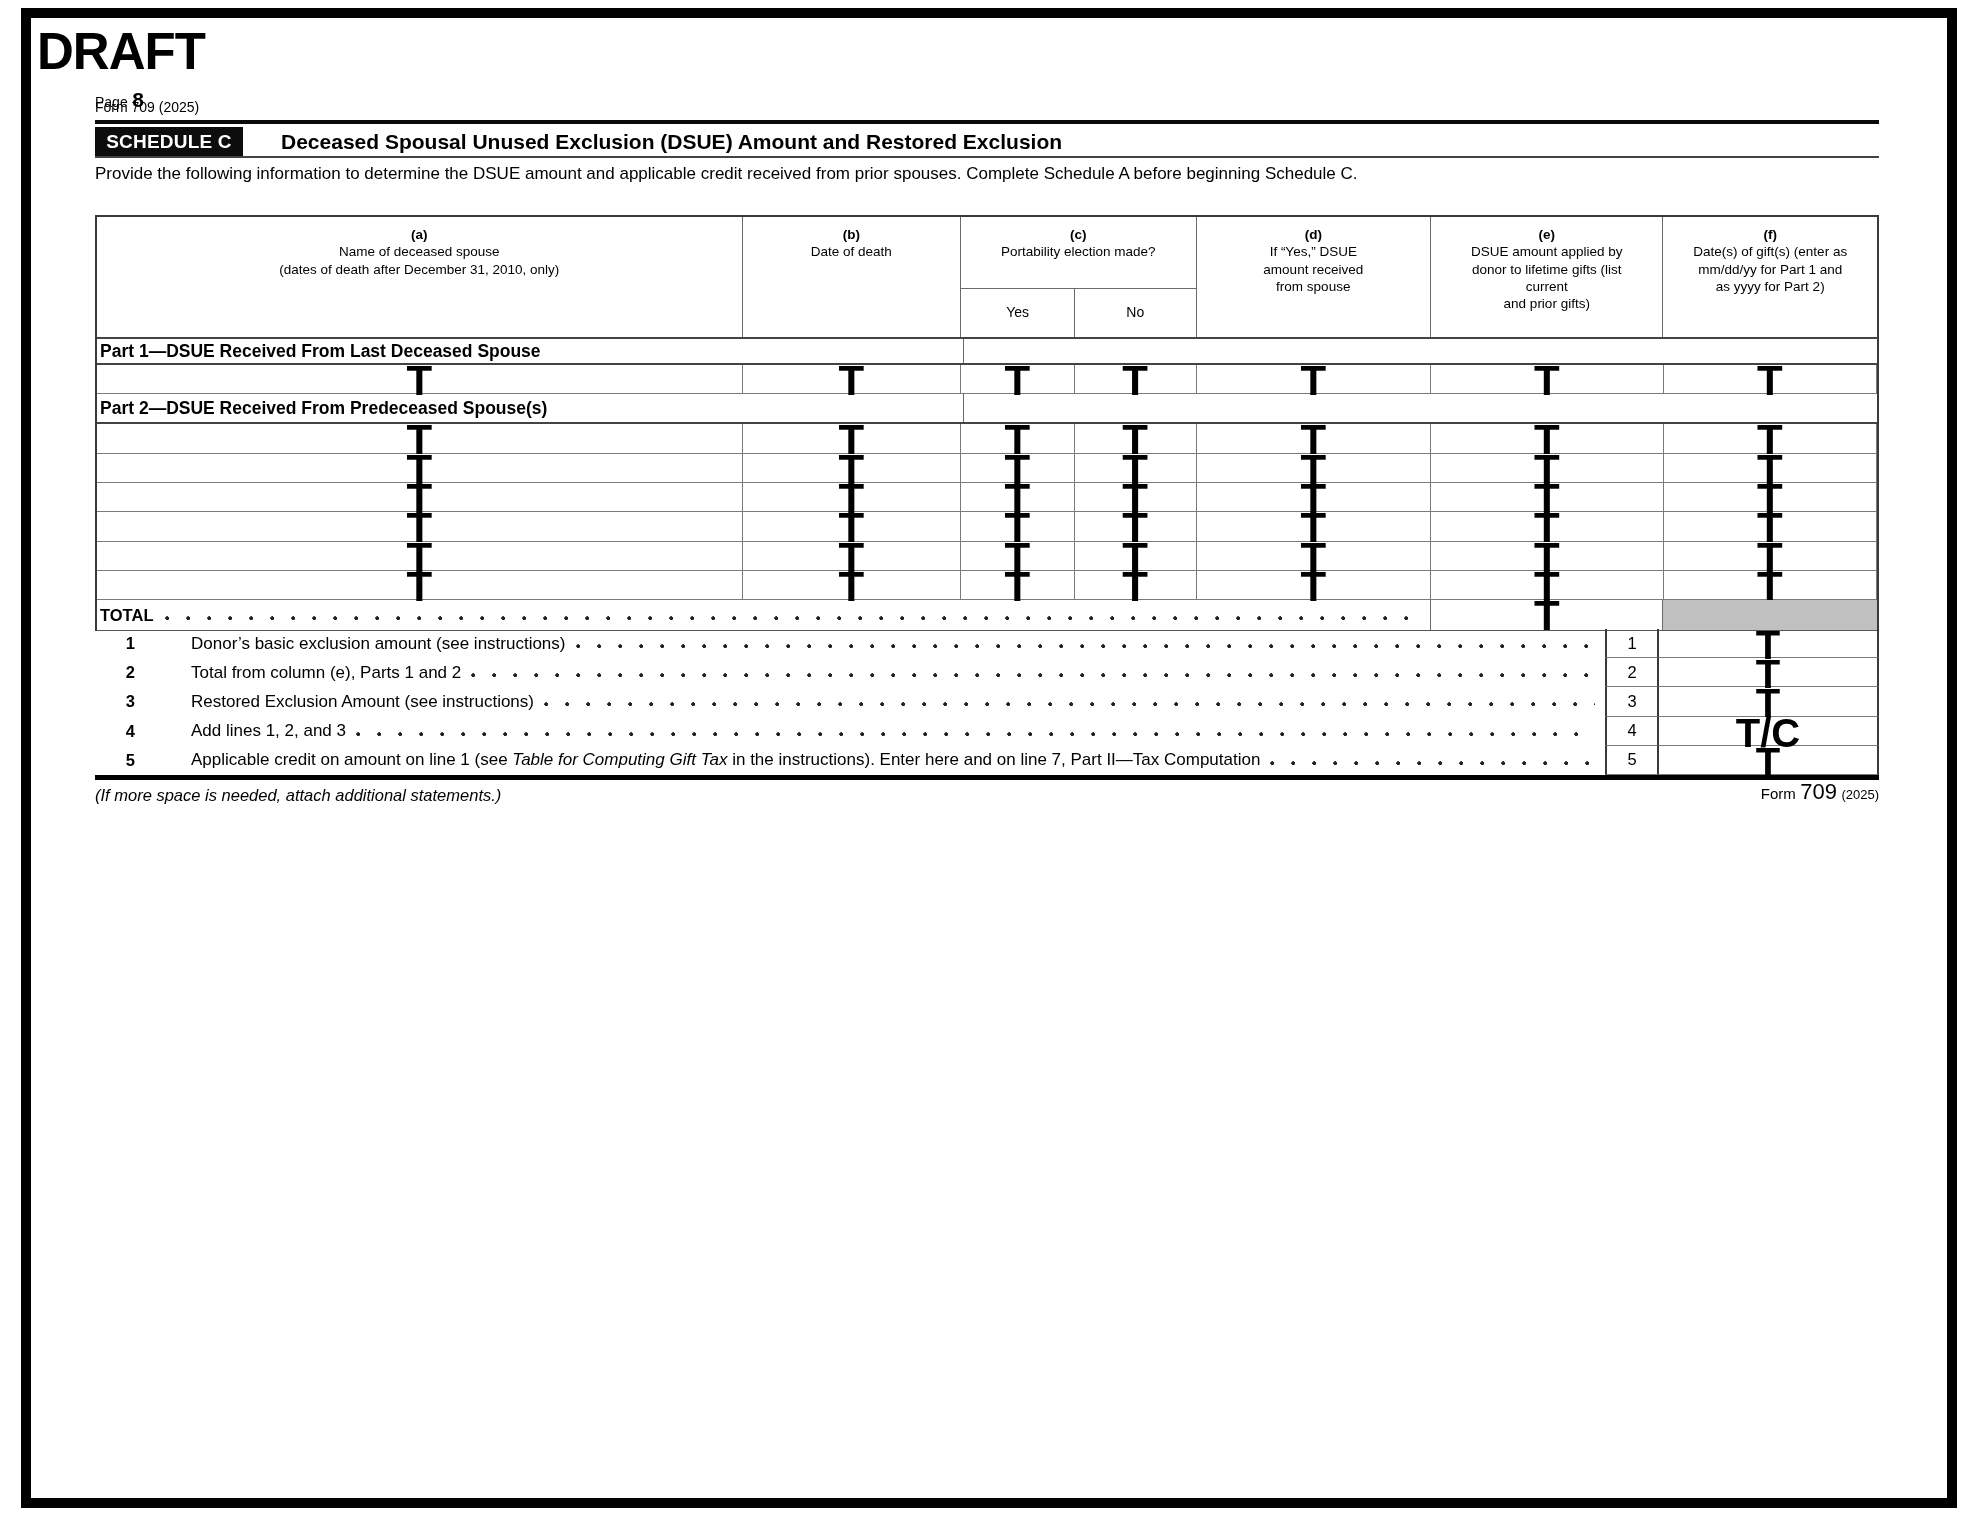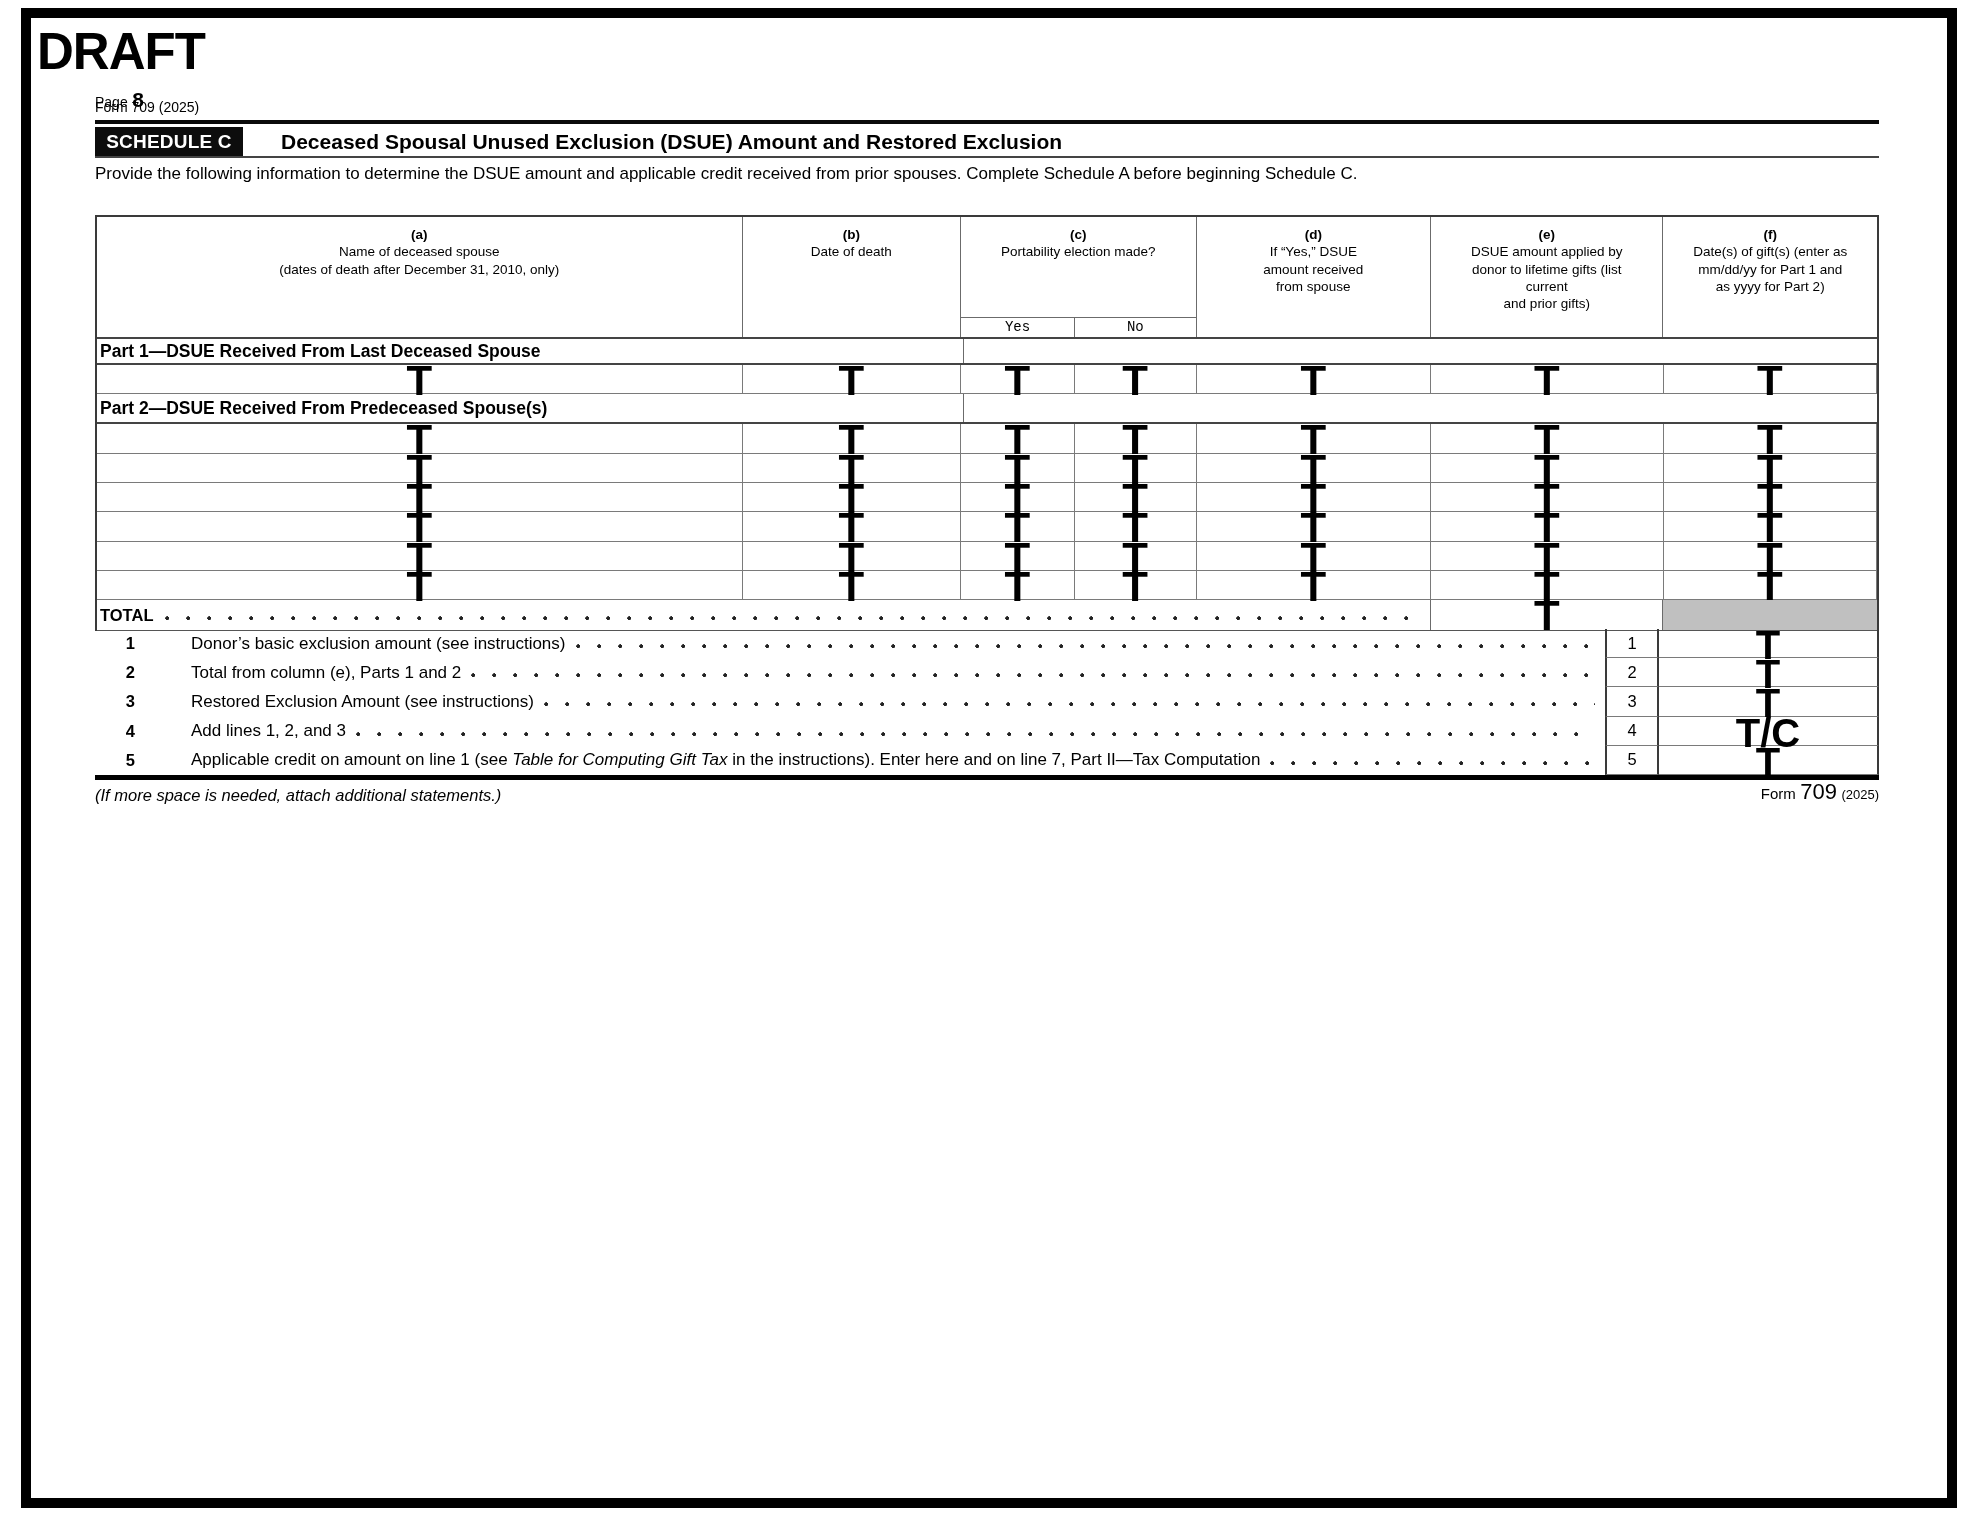--- a/index.html
+++ b/index.html
@@ -31,21 +31,21 @@
   .table { position:absolute; left:95px; top:215px; width:1784px; border:2px solid #3a3a3a; border-bottom:none; }
 
   .hrow { display:flex; height:122px; border-bottom:2px solid #444; }
   .hcell { border-right:1px solid #6b6b6b; text-align:center; padding-top:9px; font-size:13.5px; line-height:1.28; }
   .hcell .tag { font-weight:700; }
   .hcell .lbl { white-space:pre-line; }
   .wa{width:647px;} .wb{width:219px;} .wc{width:236px;} .wd{width:235px;} .we{width:233px;}
   .wf{width:214px; border-right:none;}
   .hc { padding:0; display:flex; flex-direction:column; }
   .c-main { flex:1; padding-top:9px; }
-  .c-sub { height:20px; border-top:1px solid #6b6b6b; display:flex;font-family:Liberation Mono, monospace; }
+  .c-sub { height:49px; border-top:1px solid #6b6b6b; display:flex; }
   .c-yes { width:114px; border-right:1px solid #6b6b6b; display:flex; align-items:center; justify-content:center; font-size:14px; }
   .c-no  { flex:1; display:flex; align-items:center; justify-content:center; font-size:14px; }
 
   .band { position:relative; height:26px; border-bottom:2px solid #444; font-weight:700; font-size:17.5px;
           display:flex; align-items:center; padding-left:3px; }
   .band.b2 { height:30px; }
   .vmark { position:absolute; left:866px; top:0; bottom:0; width:0; border-left:1px solid #6b6b6b; }
 
   .trow { display:flex; height:29.33px; border-bottom:1px solid #7a7a7a; }
   .trow .cell { border-right:1px solid #7a7a7a; display:flex; justify-content:center; overflow:visible; }

